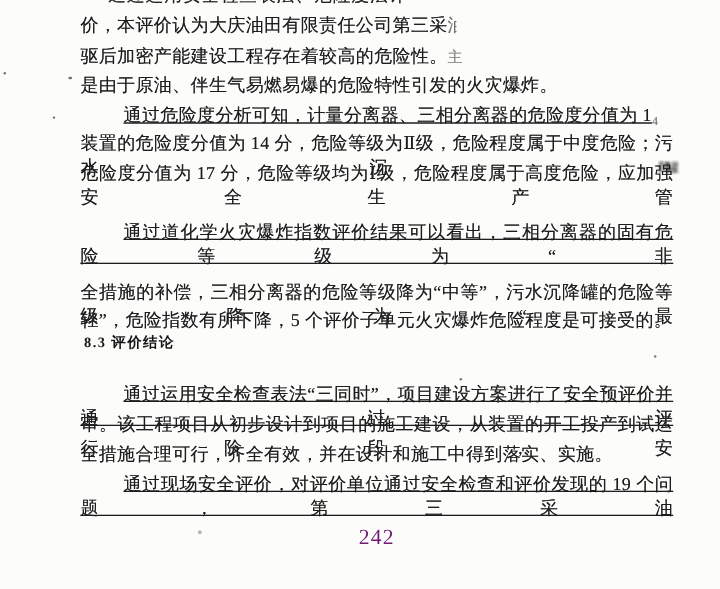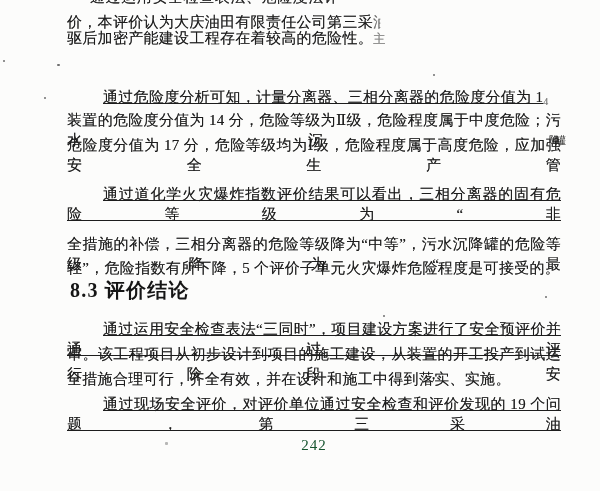--- a/index.html
+++ b/index.html
@@ -33,29 +33,29 @@
   .clip-top .inner {
     margin-top:-12px;
     font-size:15px; line-height:18px;
     letter-spacing:0.6px;
     white-space:nowrap;
     color:#242424;
     text-shadow:0 0 0.4px rgba(45,45,45,0.65);
   }
   .heading {
     position:absolute; left:70px; top:277px;
-    font-size:20px; font-weight:bold;
+    font-size:12px; font-weight:bold;
     letter-spacing:1.2px;
     color:#151515;
   }
   .pagenum {
     position:absolute; left:67px; top:437px;
     width:494px; text-align:center;
-    font-size:15px; letter-spacing:1px;
-    color:#14532d;
+    font-size:18px; letter-spacing:1px;
+    color:#701a75;
   }
   .trail-oil {
     display:inline-block;
     opacity:0.62;
     clip-path:inset(0 52% 0 0);
   }
   .trail-zhu {
     opacity:0.55;
     font-size:12.5px;
   }
@@ -82,22 +82,23 @@
 <body>
 
 <div class="page">
 
   <div class="clip-top">
     <div class="inner">通过运用安全检查表法、危险度法评</div>
   </div>
 
   <div class="line" style="top:12px"><span>价，本评价认为大庆油田有限责任公司第三采</span><span class="trail-oil">油</span></div>
 
-  <div class="line" style="top:28px"><span>驱后加密产能建设工程存在着较高的危险性。</span><span class="trail-zhu">主</span></div>
+  <div class="line" style="top:38px"><span>驱后加密产能建设工程存在着较高的危险性。</span><span class="trail-zhu">主</span></div>
 
+  <div class="line" style="top:62px"><span>是由于原油、伴生气易燃易爆的危险特性引发的火灾爆炸。</span></div>
 
   <div class="line ind" style="top:87px"><span>通过危险度分析可知，计量分离器、三相分离器的危险度分值为 1</span><span class="trail-four">4</span></div>
 
   <div class="line jfull" style="top:110px"><span>装置的危险度分值为 14 分，危险等级为Ⅱ级，危险程度属于中度危险；污水沉</span><span class="trail-smudge">降罐</span></div>
 
   <div class="line jfull" style="top:135px"><span>危险度分值为 17 分，危险等级均为Ⅰ级，危险程度属于高度危险，应加强安全生产管</span></div>
 
 
   <div class="line jfull ind" style="top:184px"><span>通过道化学火灾爆炸指数评价结果可以看出，三相分离器的固有危险等级为“非</span></div>
 

